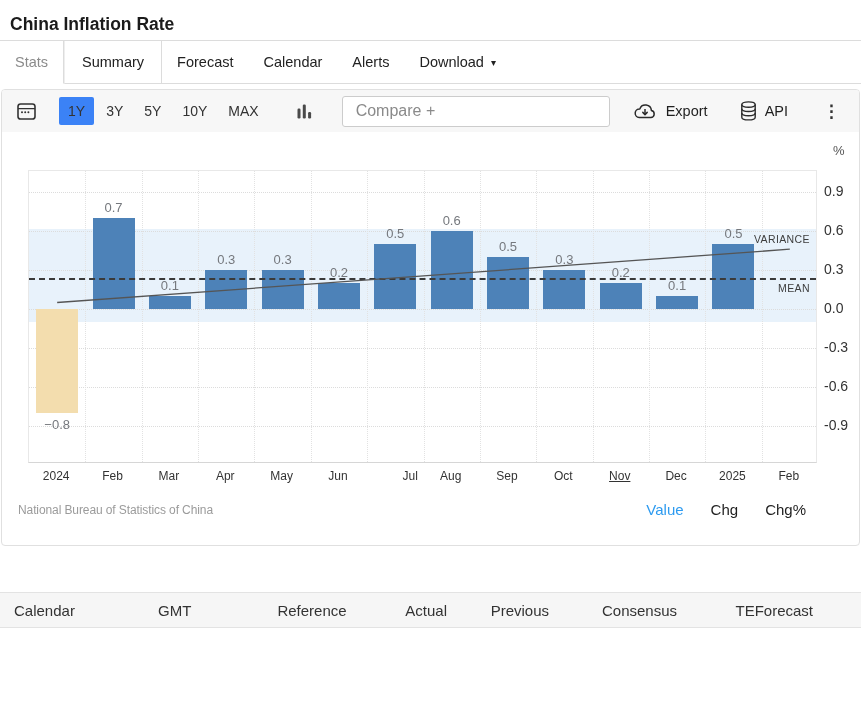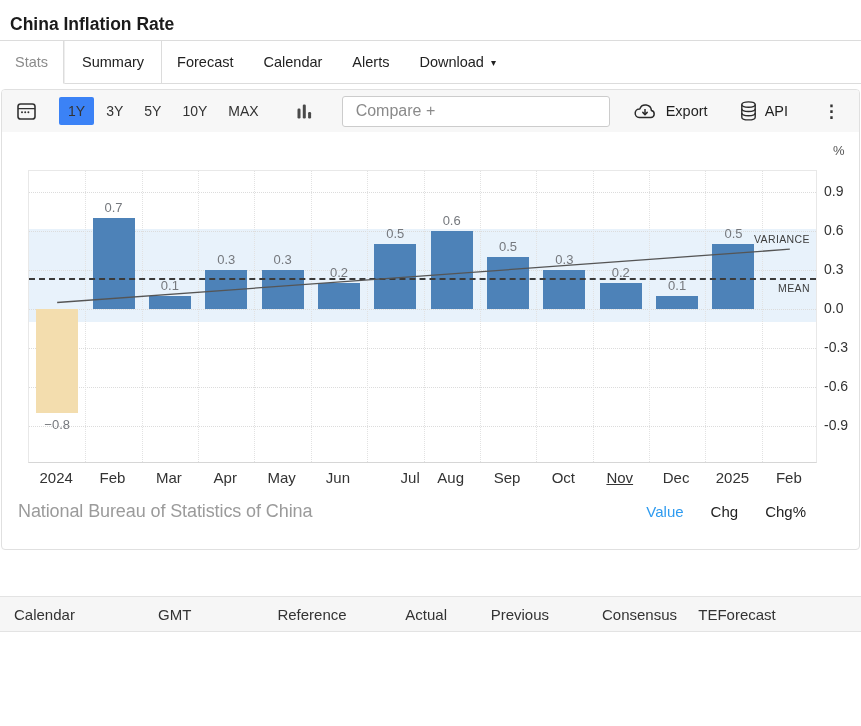--- a/index.html
+++ b/index.html
@@ -43,38 +43,38 @@
   .band  { position:absolute; left:0; width:100%; }
   .hgrid { position:absolute; left:0; width:100%; height:0; border-top:1px dotted #dcdcdc; }
   .vgrid { position:absolute; top:0; height:100%; width:0; border-left:1px dotted #e2e2e2; }
   .bar   { position:absolute; }
   .bar-label { position:absolute; font-size:13px; color:#75787d; transform:translateX(-50%); white-space:nowrap; }
   .mean-line { position:absolute; left:0; width:100%; height:0; border-top:2px dashed #3a3a3a; z-index:4; }
   .trend-svg { position:absolute; left:0; top:0; z-index:4; }
   .anno { position:absolute; right:6px; font-size:10.5px; color:#3d3d3d; letter-spacing:.4px; z-index:5; }
   .unit-label { position:absolute; left:831px; top:11px; font-size:13px; color:#555; }
   .ylabel { position:absolute; left:822px; width:36px; font-size:14px; color:#333; }
-  .xlabel { position:absolute; top:337px; font-size:15px; color:#333; text-align:center; }
+  .xlabel { position:absolute; top:337px; font-size:12px; color:#333; text-align:center; }
 
   
   .source-row { display:flex; align-items:center; padding:17px 16px 27px; }
-  .source { font-size:18px; color:#9b9b9b; letter-spacing:-.1px;text-align:center; }
+  .source { font-size:12px; color:#9b9b9b; letter-spacing:-.1px;text-align:center; }
   .series-links { margin-left:auto; display:flex; gap:27px; font-size:15px; padding-right:37px; }
   .slink { color:#1f1f1f; cursor:pointer; }
   .slink--active { color:#2e9bf0; }
 
   
   .cal-table { width:100%; margin-top:46px; border-collapse:collapse; table-layout:fixed; font-size:15px; }
   .cal-table th { font-weight:normal; color:#333; background:#f6f6f6; text-align:left;
     border-top:1px solid #e3e3e3; border-bottom:1px solid #e3e3e3; padding:8.5px 0; }
   .cal-table td { color:#222; border-bottom:1px solid #ececec; padding:9px 0; }
   .cal-table th:nth-child(1), .cal-table td:nth-child(1) { padding-left:14px; }
   .cal-table th:nth-child(3), .cal-table td:nth-child(3) { text-align:center; }
   .cal-table th:nth-child(n+4), .cal-table td:nth-child(n+4) { text-align:right; }
-  .cal-table th:nth-child(7), .cal-table td:nth-child(7) { padding-right:64px;text-align:center; }
+  .cal-table th:nth-child(7), .cal-table td:nth-child(7) { padding-right:48px; }
 
   svg { display:block; }
 </style>
 </head>
 <body>
 
 <div class="page-title">China Inflation Rate</div>
 
 <div class="tabs">
   <div class="tab tab--boxed tab--active">

